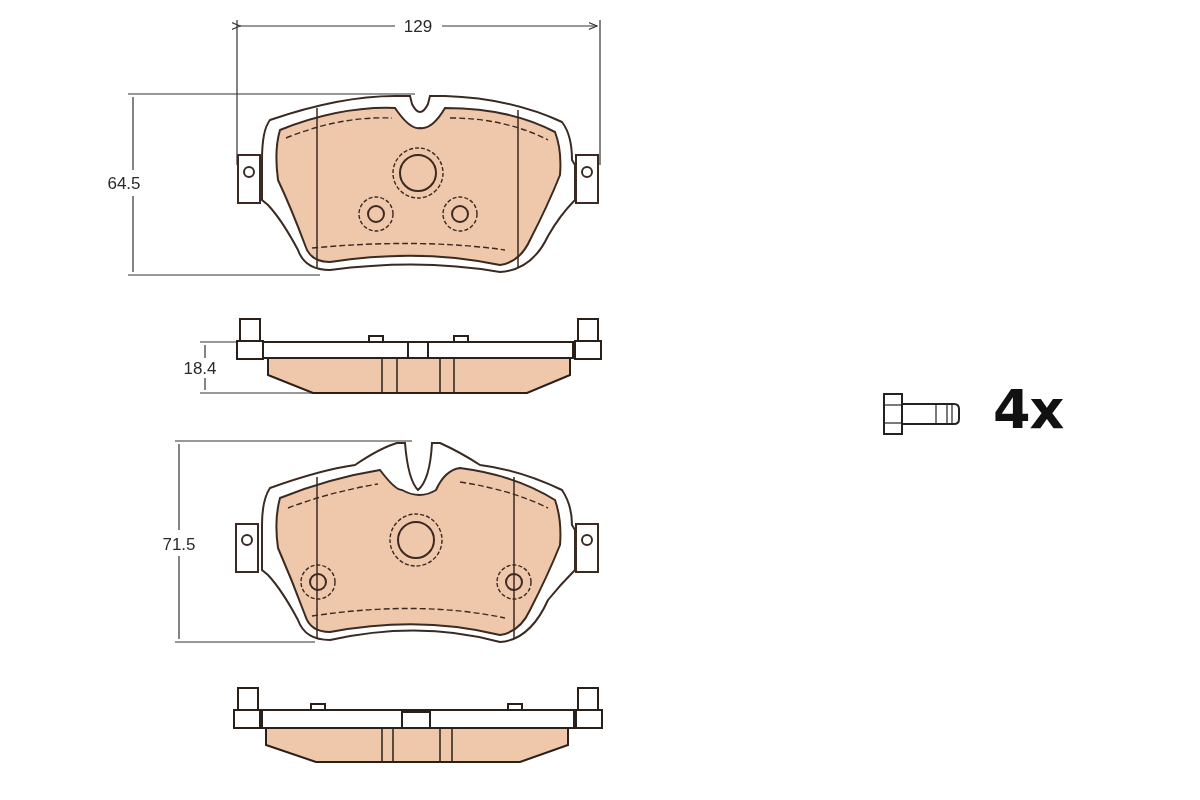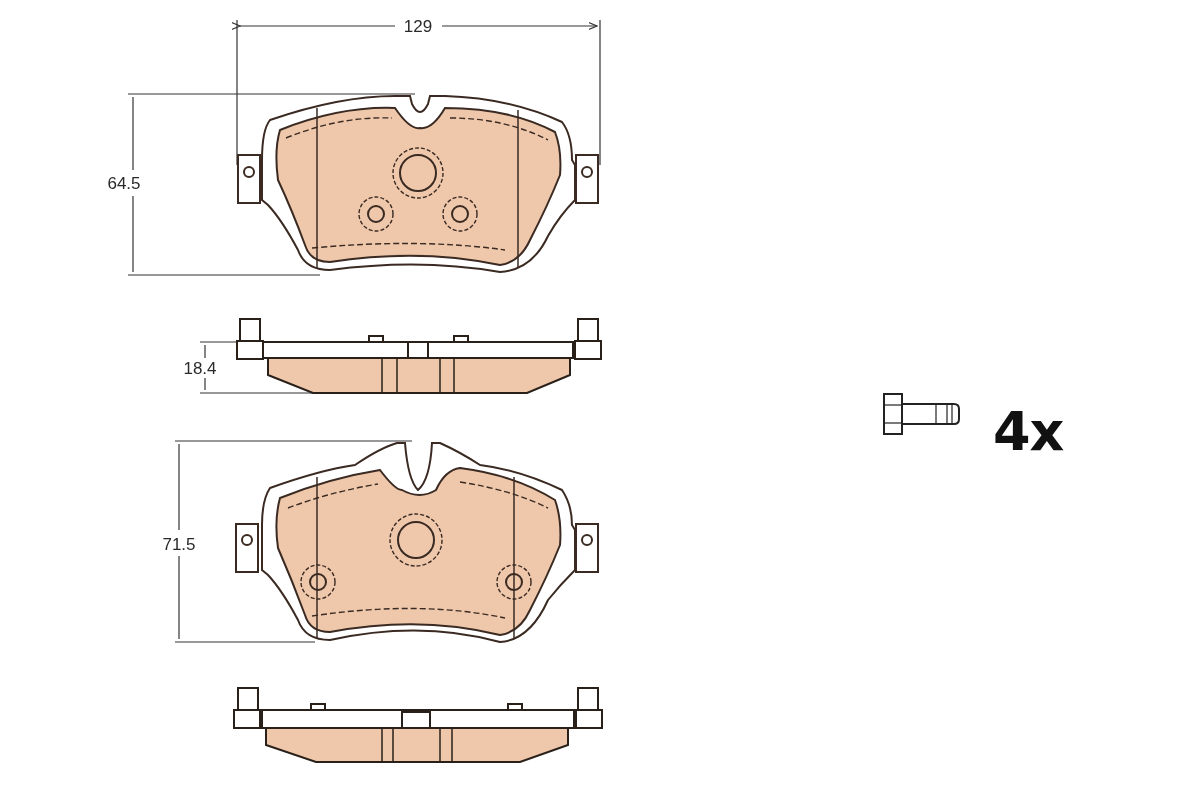--- a/index.html
+++ b/index.html
@@ -1,19 +1,19 @@
 <!DOCTYPE html>
 <html><head>
 <meta charset="utf-8">
 <style>
   html, body { margin:0; padding:0; background:#ffffff; }
   body { width:1200px; height:800px; position:relative; overflow:hidden; font-family:"Liberation Sans", sans-serif; }
   svg { position:absolute; left:0; top:0; }
   .dim-text { font-family:"Liberation Sans", sans-serif; font-size:17px; fill:#2a2a2a; }
-  .qty { position:absolute; left:993px; top:400px; font-family:"DejaVu Sans", sans-serif; font-weight:bold; font-size:54px; color:#111; letter-spacing:-1px; }
+  .qty { position:absolute; left:993px; top:378px; font-family:"DejaVu Sans", sans-serif; font-weight:bold; font-size:54px; color:#111; letter-spacing:-1px; }
 </style>
 </head>
 <body>
 
 <svg width="1200" height="800" viewBox="0 0 1200 800">
   <defs>
     <marker id="arr" markerWidth="8" markerHeight="8" refX="7" refY="4" orient="auto">
       <path d="M0,1 L7,4 L0,7" fill="none" stroke="#333" stroke-width="1"></path>
     </marker>
   </defs>

